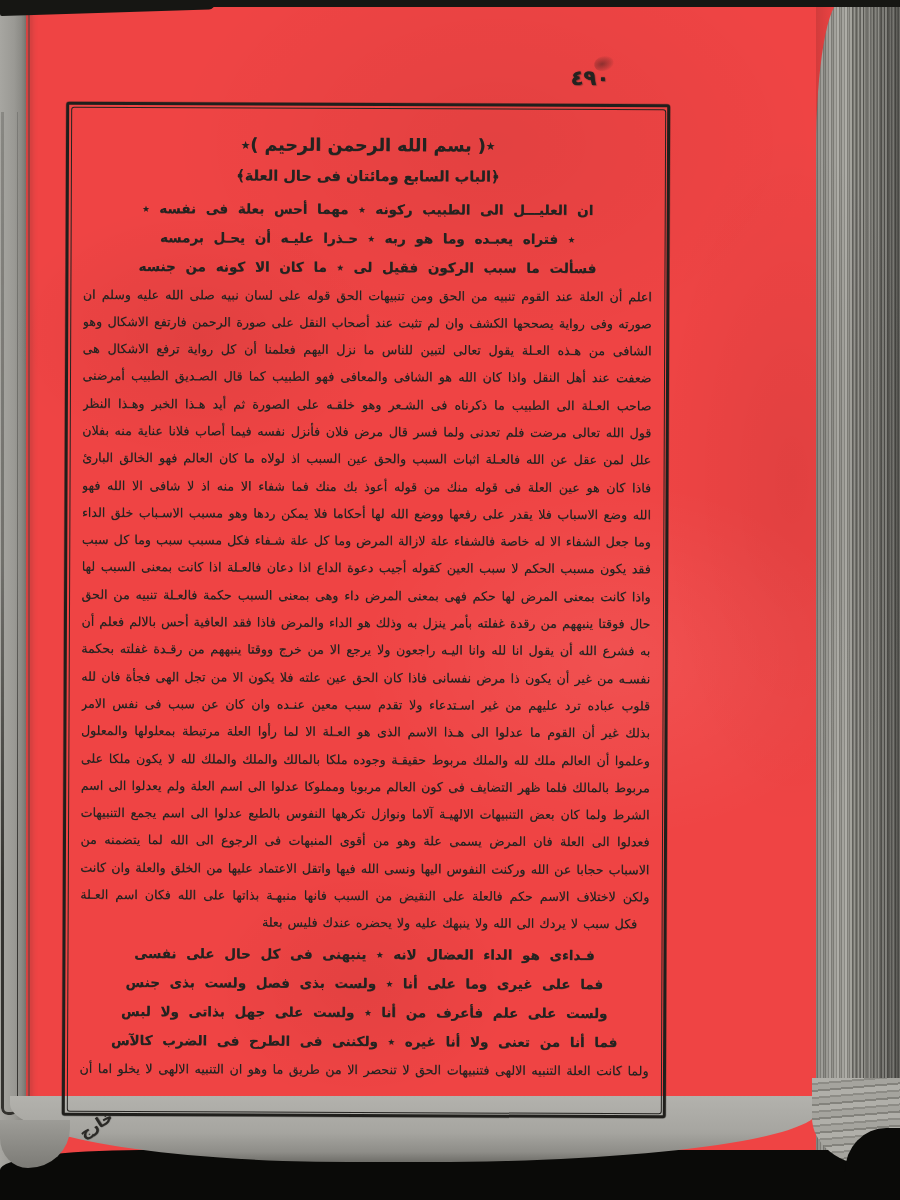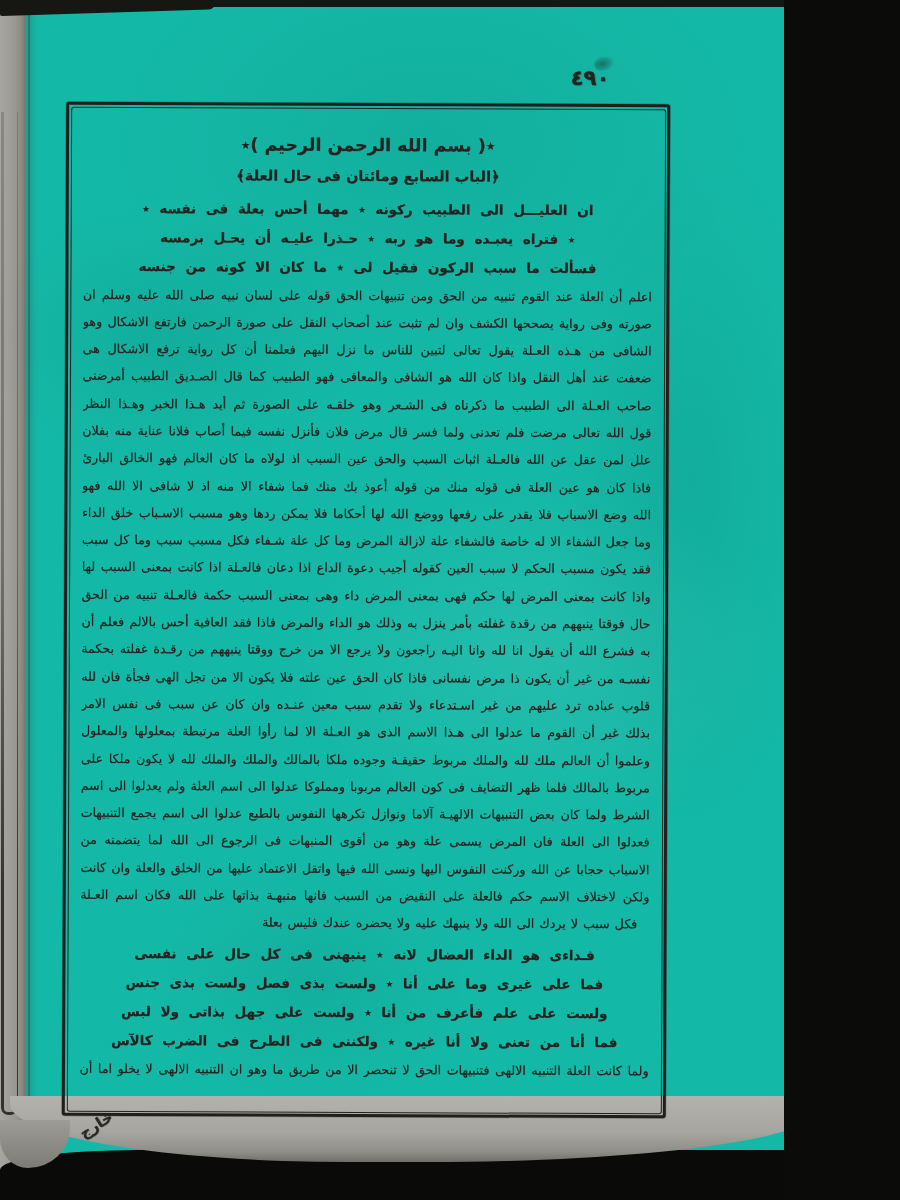--- a/index.html
+++ b/index.html
@@ -1,17 +1,17 @@
 <!DOCTYPE html>
 <html lang="ar"><head>
 <meta charset="utf-8">
 <style>
   html,body{margin:0;padding:0;background:#0b0b09;}
-  .scene{position:relative;width:784px;height:1200px;overflow:hidden;
-         background:#14b8a6;font-family:"DejaVu Sans",sans-serif;}
+  .scene{position:relative;width:900px;height:1200px;overflow:hidden;
+         background:#ef4444;font-family:"DejaVu Sans",sans-serif;}
   
   .tex{position:absolute;inset:0;pointer-events:none;z-index:2;
     background:
       radial-gradient(ellipse 320px 220px at 22% 28%, rgba(0,0,0,.06), transparent 60%),
       radial-gradient(ellipse 420px 300px at 68% 55%, rgba(255,255,255,.07), transparent 60%),
       radial-gradient(ellipse 260px 200px at 40% 82%, rgba(0,0,0,.05), transparent 60%),
       radial-gradient(ellipse 500px 340px at 55% 12%, rgba(0,0,0,.05), transparent 65%),
       radial-gradient(ellipse 200px 500px at 88% 40%, rgba(0,0,0,.06), transparent 70%);}
   
   .facing{position:absolute;left:0;top:0;width:26px;height:1200px;z-index:1;

